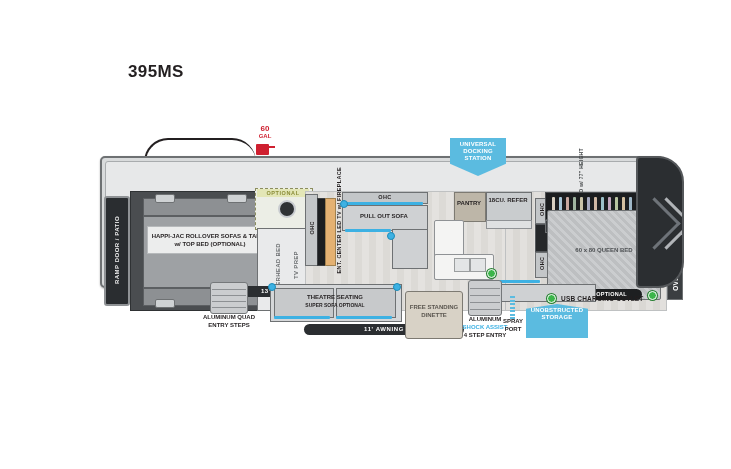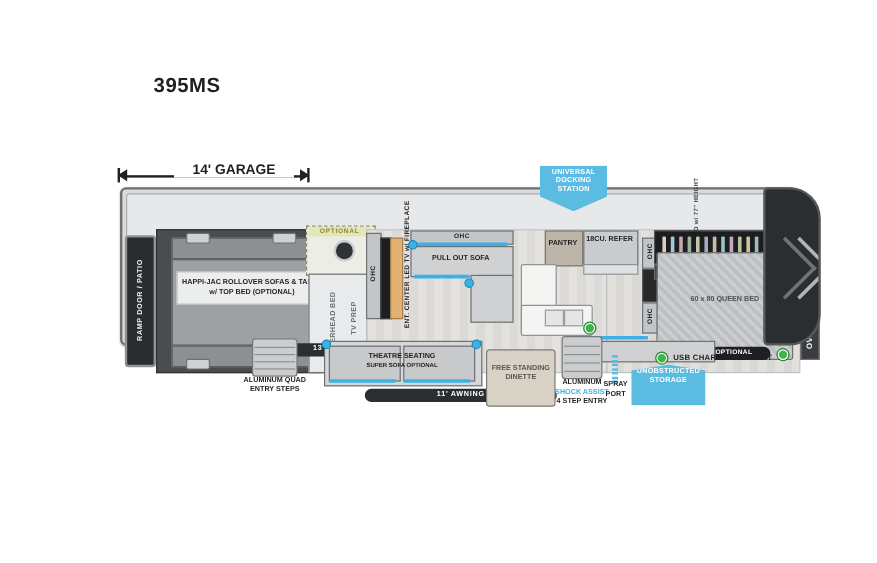--- a/index.html
+++ b/index.html
@@ -168,29 +168,29 @@
   .spray{position:absolute;width:5px;}
   .spray i{display:block;height:2px;background:#5bbbe0;margin-bottom:1.5px;}
 </style>
 </head>
 <body>
 
 <div id="model-title">395MS</div>
 
 <div id="floorplan">
 
-  <div class="dimline">
-    <div class="tick" style="left:0;"></div>
-    <div class="tick" style="right:0;"></div>
-    <div class="bar"></div>
-    <div class="ar arl"></div>
-    <div class="ar arr"></div>
-    <div class="cap" style="left:34px;">14' GARAGE</div>
-  </div>
-
+
+  <div class="fuel">
+    <div class="fuel-hose"></div>
+    <div class="fuel-txt">
+      <div>60</div>
+      <div style="font-size:6px;">GAL</div>
+    </div>
+    <div class="fuel-pump"></div>
+  </div>
 
   <div class="shell">
     <div class="shell-inner"></div>
 
     <div class="rampdoor">
       <span>RAMP DOOR / PATIO</span>
     </div>
 
     <div class="garage">
       <div class="sofa-strip" style="left:12px;top:6px;width:128px;height:16px;"></div>

